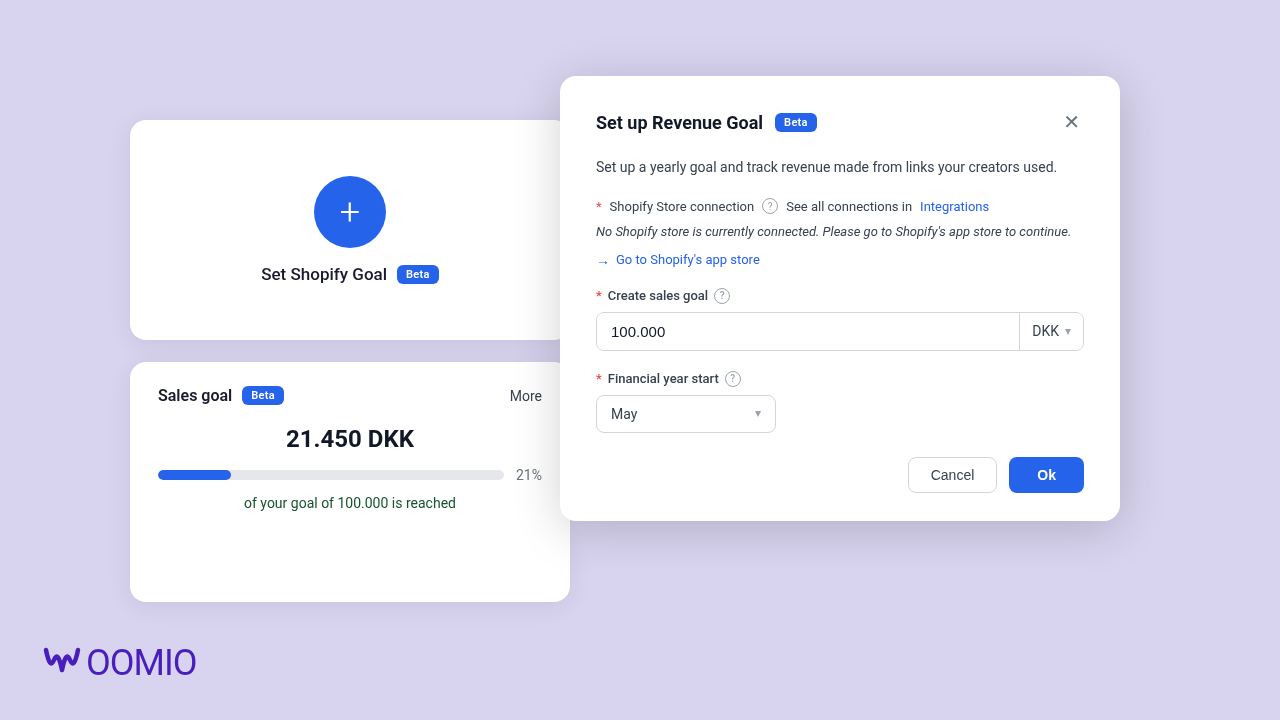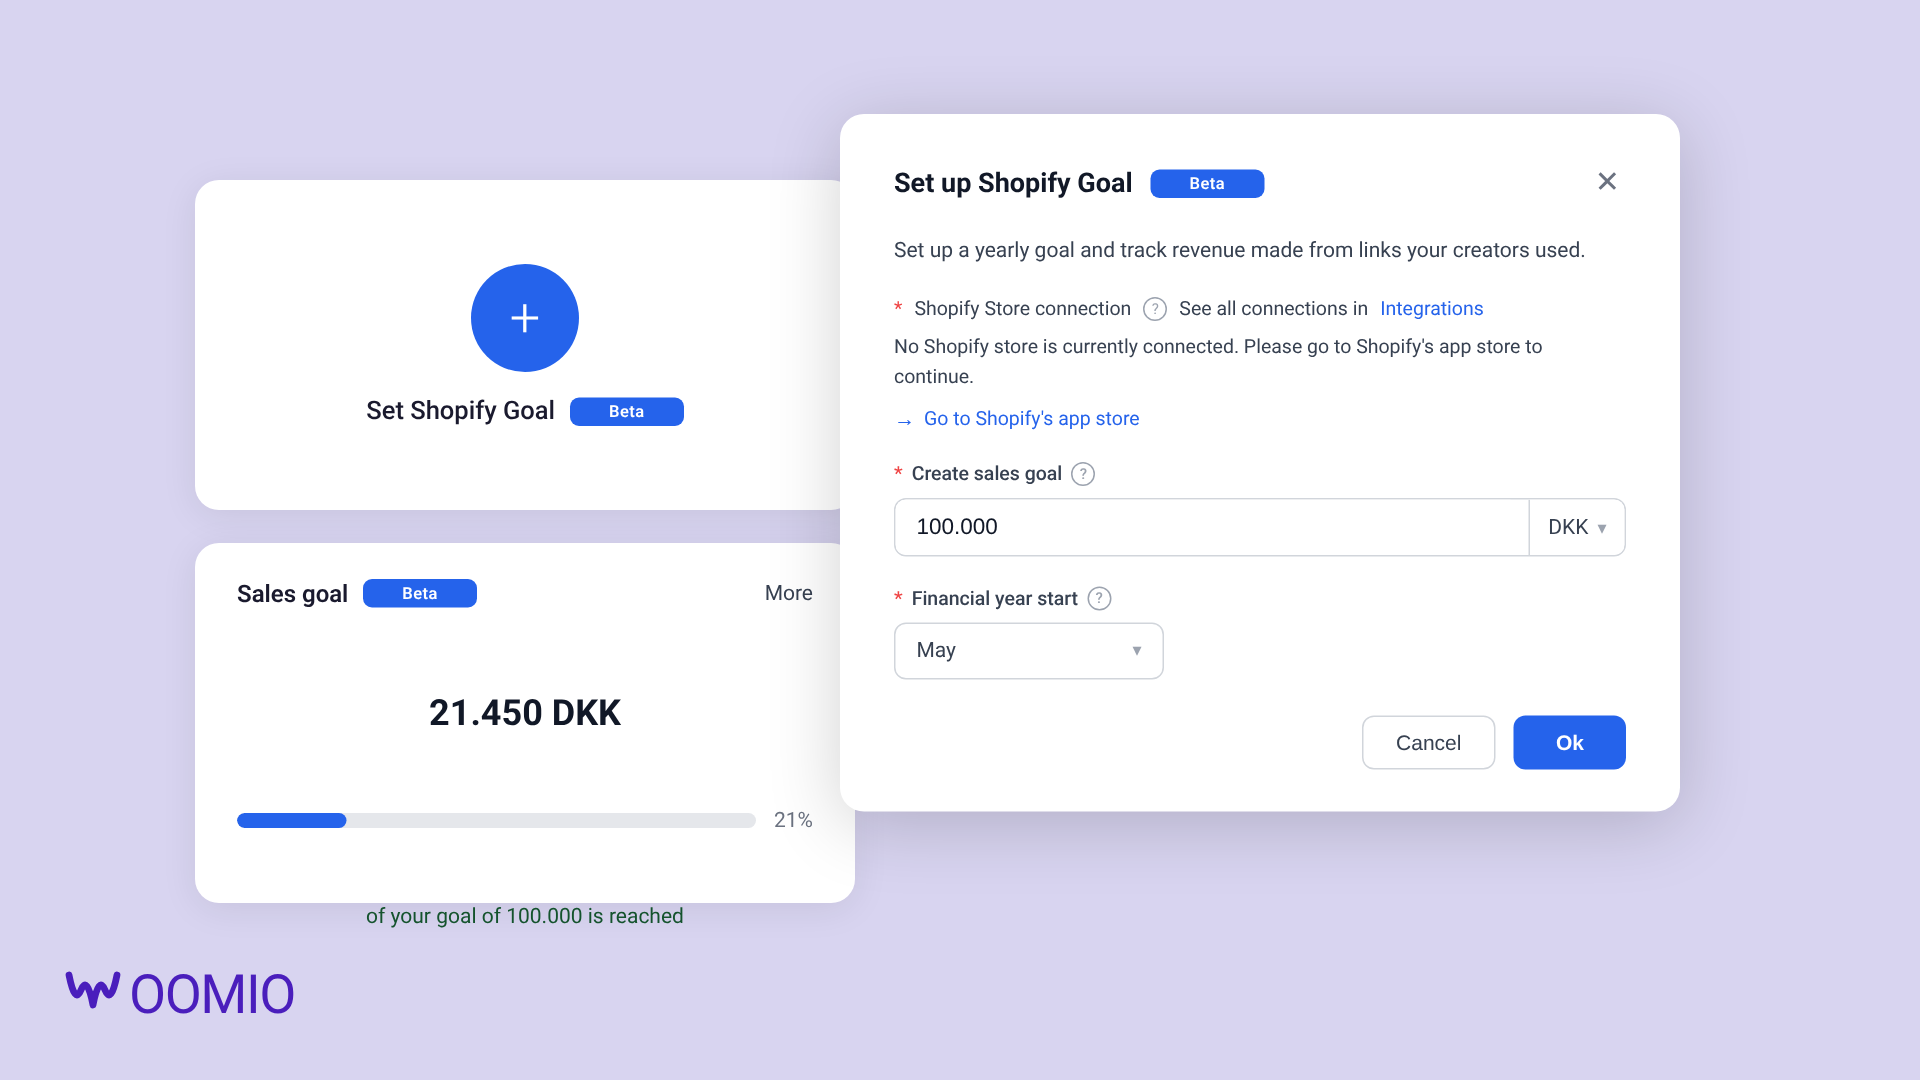--- a/index.html
+++ b/index.html
@@ -11,21 +11,20 @@
       position: relative;
       overflow: hidden;
     }
 
     
     .bg-card {
       position: absolute;
       background: #fff;
       border-radius: 16px;
       box-shadow: 0 4px 24px rgba(0,0,0,0.08);
-      gap: 36px;
     }
 
     .card-set-goal {
       left: 130px;
       top: 120px;
       width: 440px;
       height: 220px;
       display: flex;
       flex-direction: column;
       align-items: center;
@@ -54,21 +53,21 @@
       font-size: 17px;
       font-weight: 500;
       color: #1a1a2e;
     }
 
     .badge-beta {
       background: #2563eb;
       color: #fff;
       font-size: 11px;
       font-weight: 600;
-      padding: 3px 26px;
+      padding: 3px 9px;
       border-radius: 6px;
       letter-spacing: 0.3px;
     }
 
     .card-sales-goal {
       left: 130px;
       top: 362px;
       width: 440px;
       height: 240px;
       padding: 24px 28px;
@@ -235,20 +234,21 @@
       color: #2563eb;
       text-decoration: none;
       cursor: pointer;
     }
 
     .no-shopify-msg {
       font-size: 13px;
       color: #374151;
       margin-bottom: 10px;
       line-height: 1.5;
+      font-style: italic;
     }
 
     .shopify-link {
       display: flex;
       align-items: center;
       gap: 6px;
       color: #2563eb;
       font-size: 13px;
       text-decoration: none;
       cursor: pointer;
@@ -379,21 +379,21 @@
     </div>
     <span class="progress-pct">21%</span>
   </div>
   <div class="goal-subtext">of your goal of 100.000 is reached</div>
 </div>
 
 <div class="modal">
 
   <div class="modal-header">
     <div class="modal-title-row">
-      <span class="modal-title">Set up Shopify Goal</span>
+      <span class="modal-title">Set up Revenue Goal</span>
       <span class="badge-beta">Beta</span>
     </div>
     <button class="close-btn">
       <span>✕</span>
     </button>
   </div>
 
   <p class="modal-description">Set up a yearly goal and track revenue made from links your creators used.</p>
 
   <div class="field-section">

